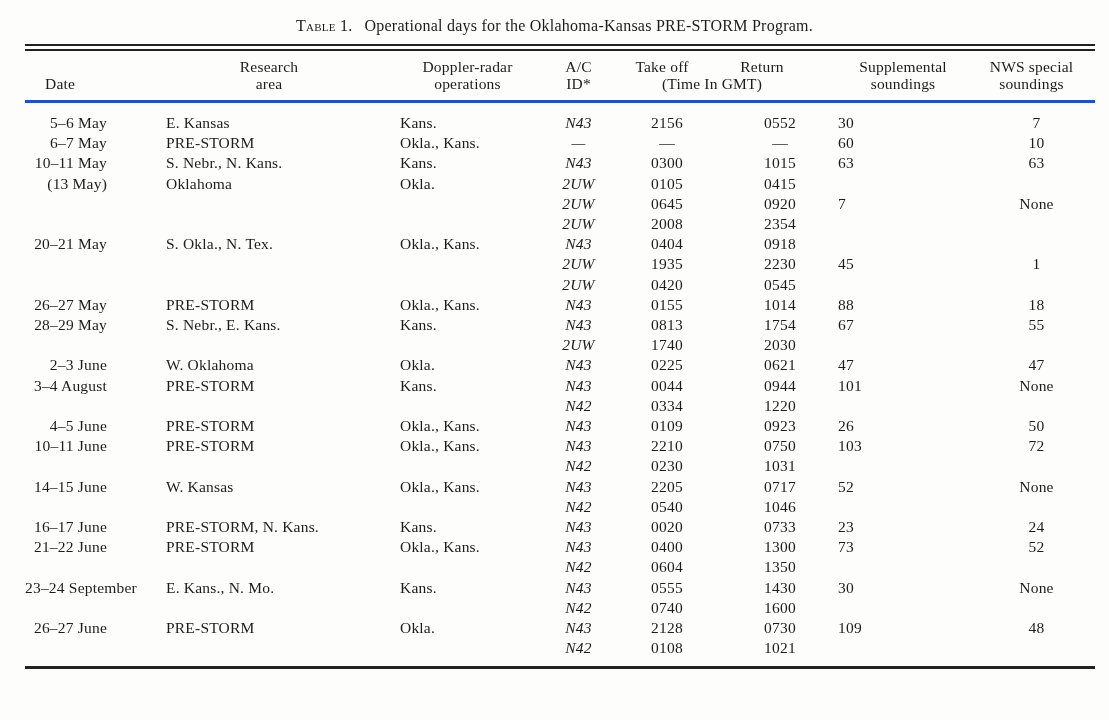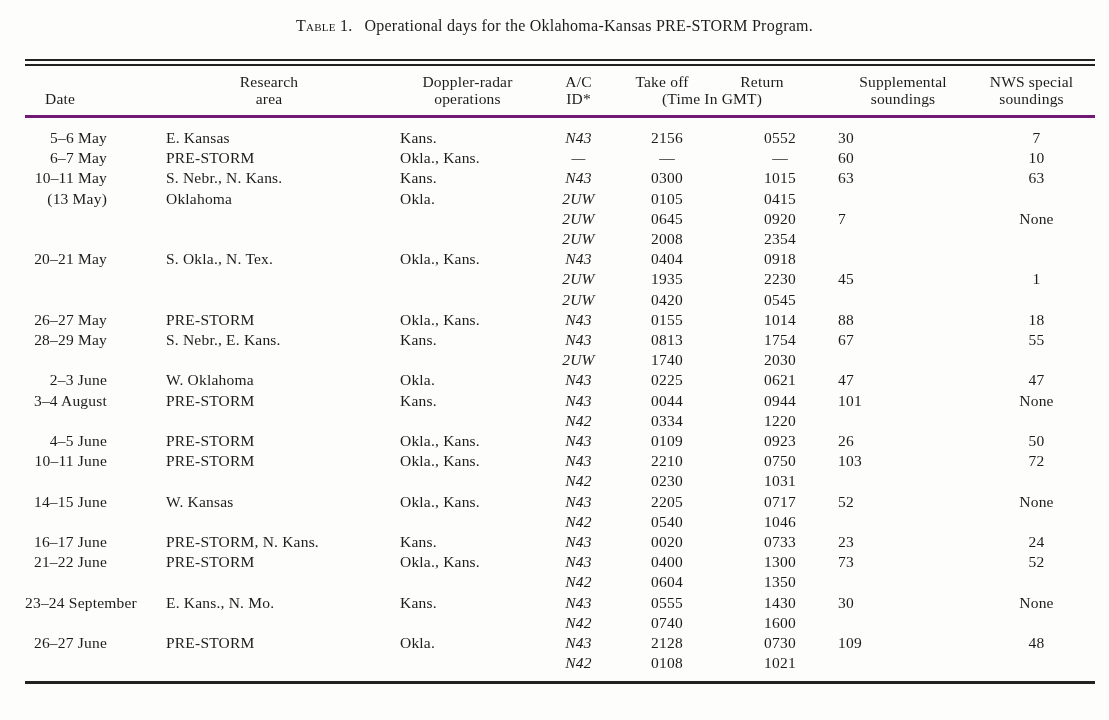--- a/index.html
+++ b/index.html
@@ -7,21 +7,21 @@
     position: relative;
     width: 1109px;
     height: 720px;
     background: #fdfdfb;
     color: #1c1c1c;
     font-family: "Liberation Serif", serif;
     overflow: hidden;
     box-sizing: border-box;
   }
   .title {
-    height: 59px;
+    height: 44px;
     box-sizing: border-box;
     padding-top: 17px;
     text-align: center;
     font-size: 16px;
     letter-spacing: 0.25px;
     white-space: nowrap;
   }
   .caption-tag {
     font-variant: small-caps;
     margin-right: 12px;
@@ -39,21 +39,21 @@
     table-layout: fixed;
     font-size: 15.5px;
     letter-spacing: 0.2px;
   }
   thead th {
     font-weight: normal;
     vertical-align: bottom;
     height: 50px;
     box-sizing: border-box;
     padding: 0 0 8px 0;
-    border-bottom: 3px solid #701a75;
+    border-bottom: 3px solid #1d4ed8;
     font-size: 15.5px;
     line-height: 17px;
     text-align: center;
   }
   thead th.th-date { text-align: left; padding-left: 20px; margin-top: 37px; }
   .th-times { padding-right: 26px; }
   .times-row { display: flex; }
   .times-row span { flex: 1; text-align: center; }
   .time-note { text-align: center; }
   tbody::before { content: ""; display: table-row; height: 12px; }

